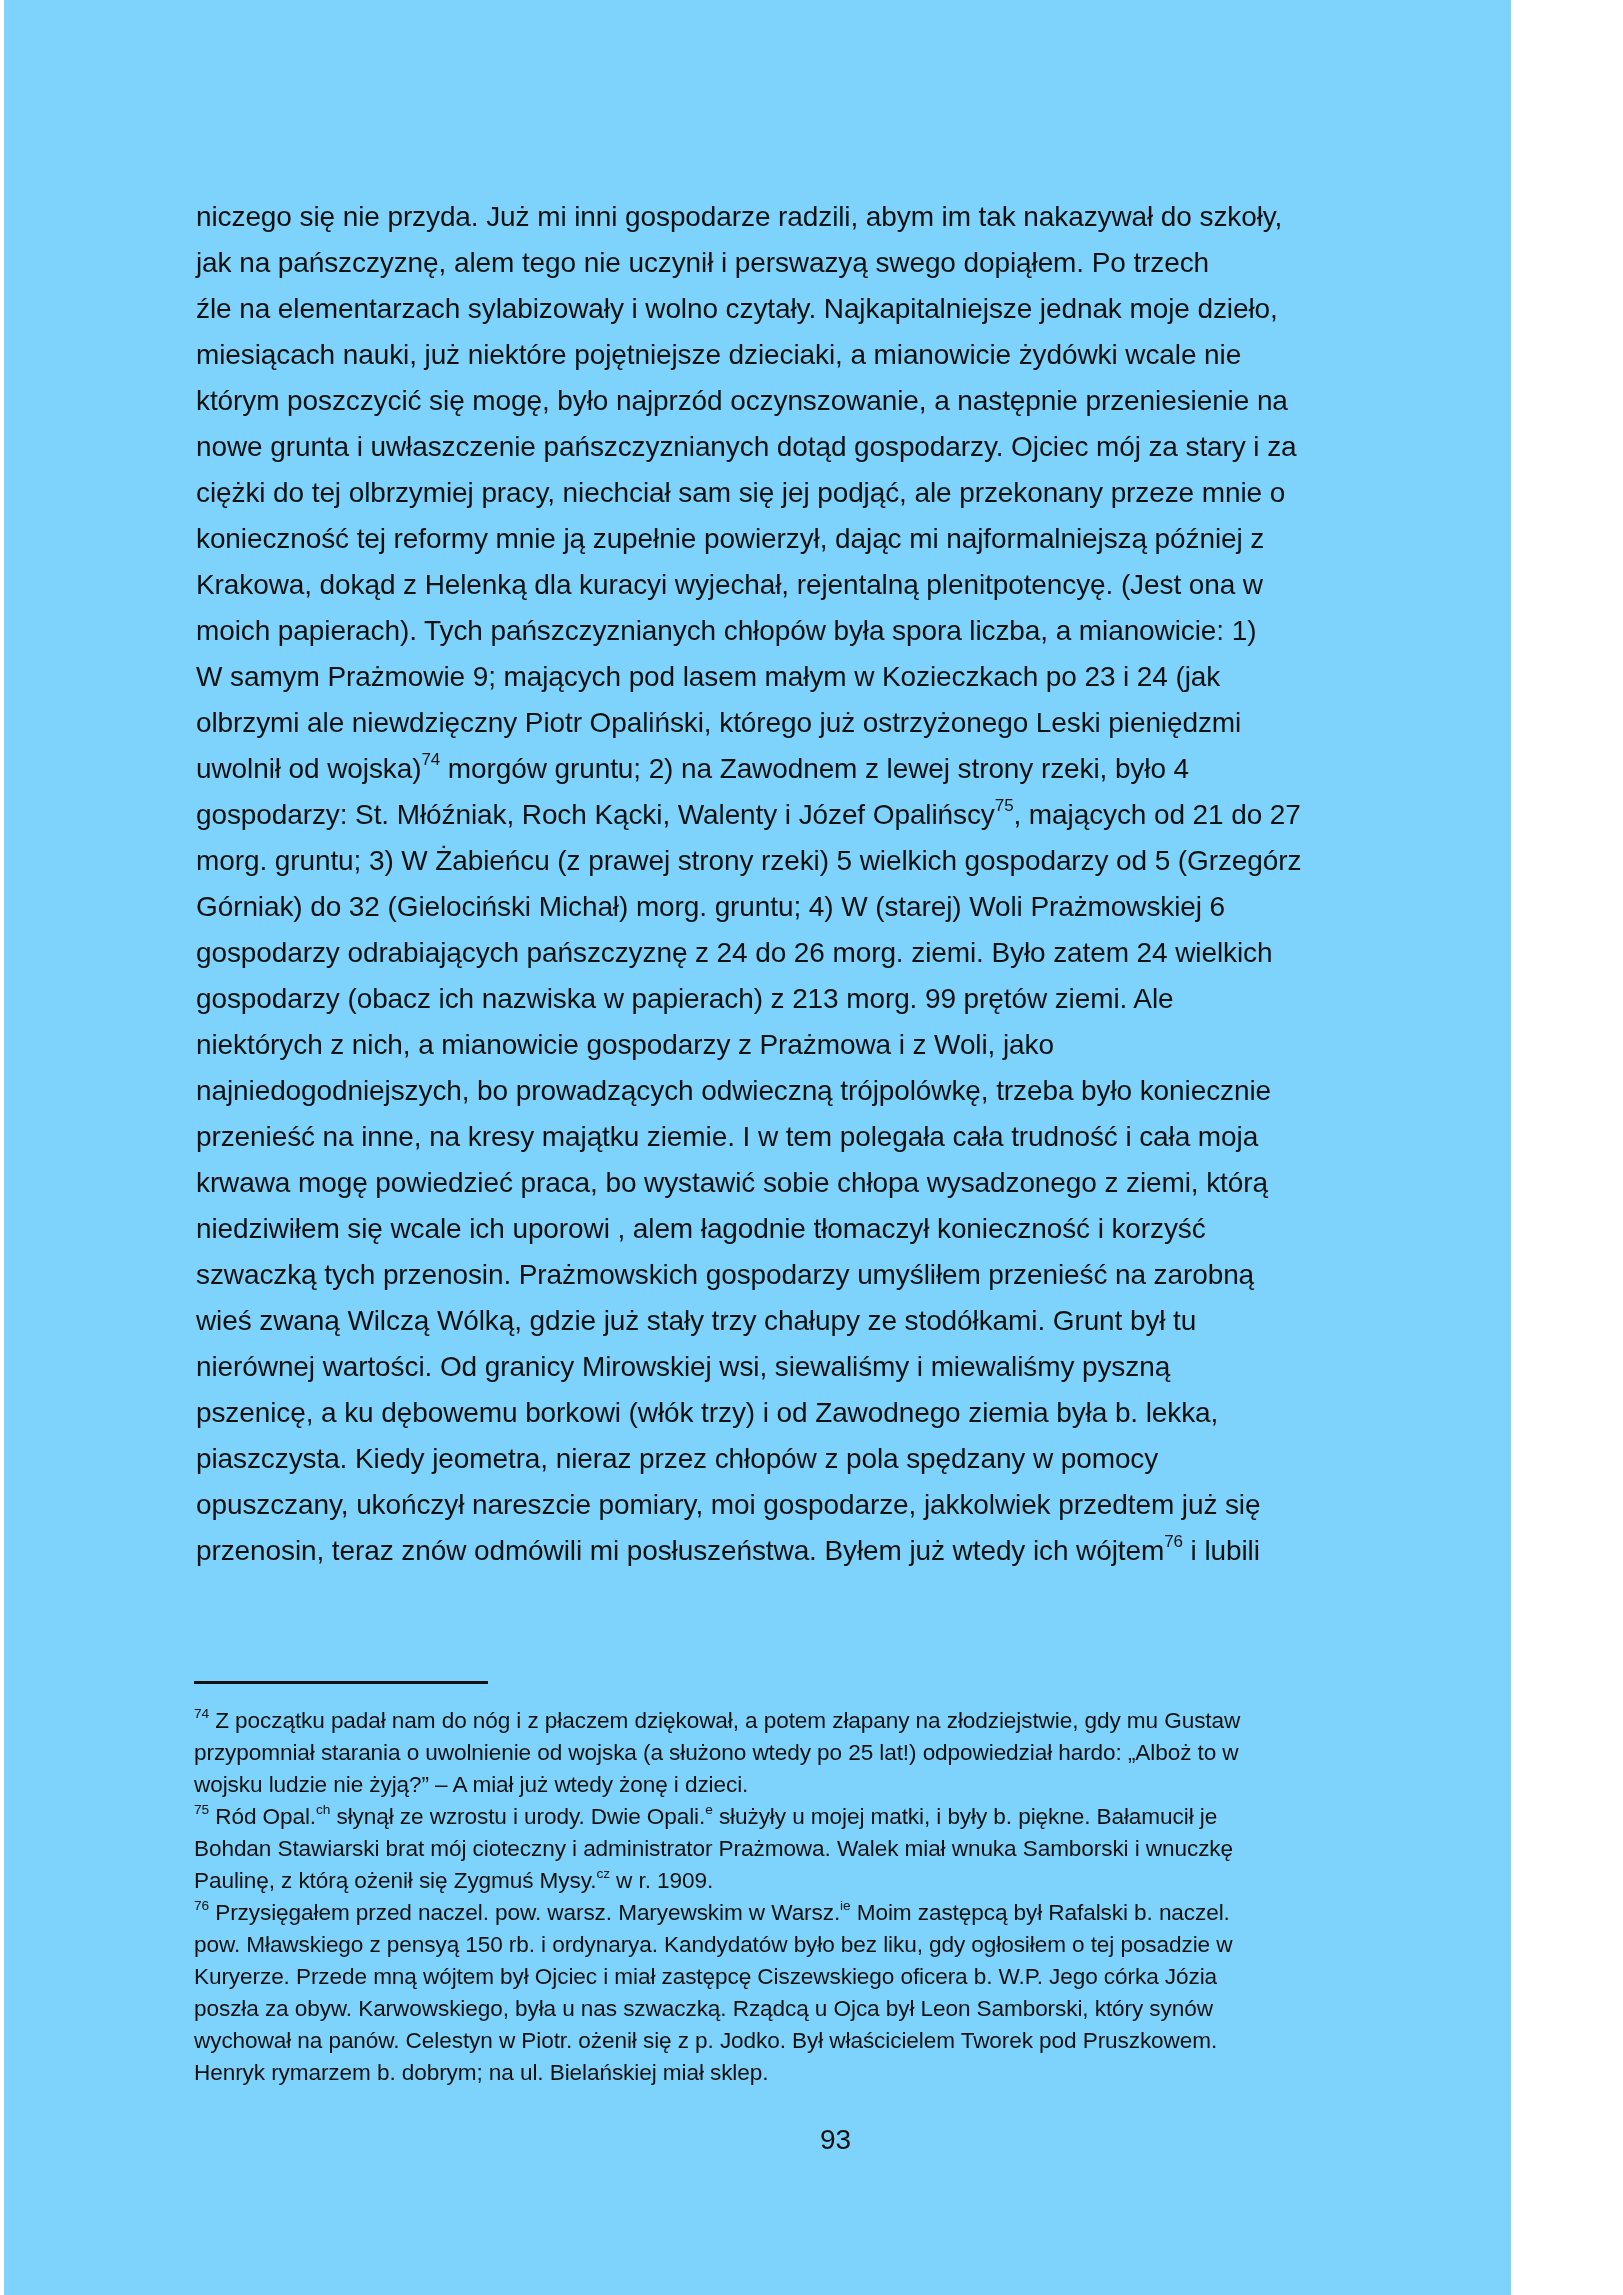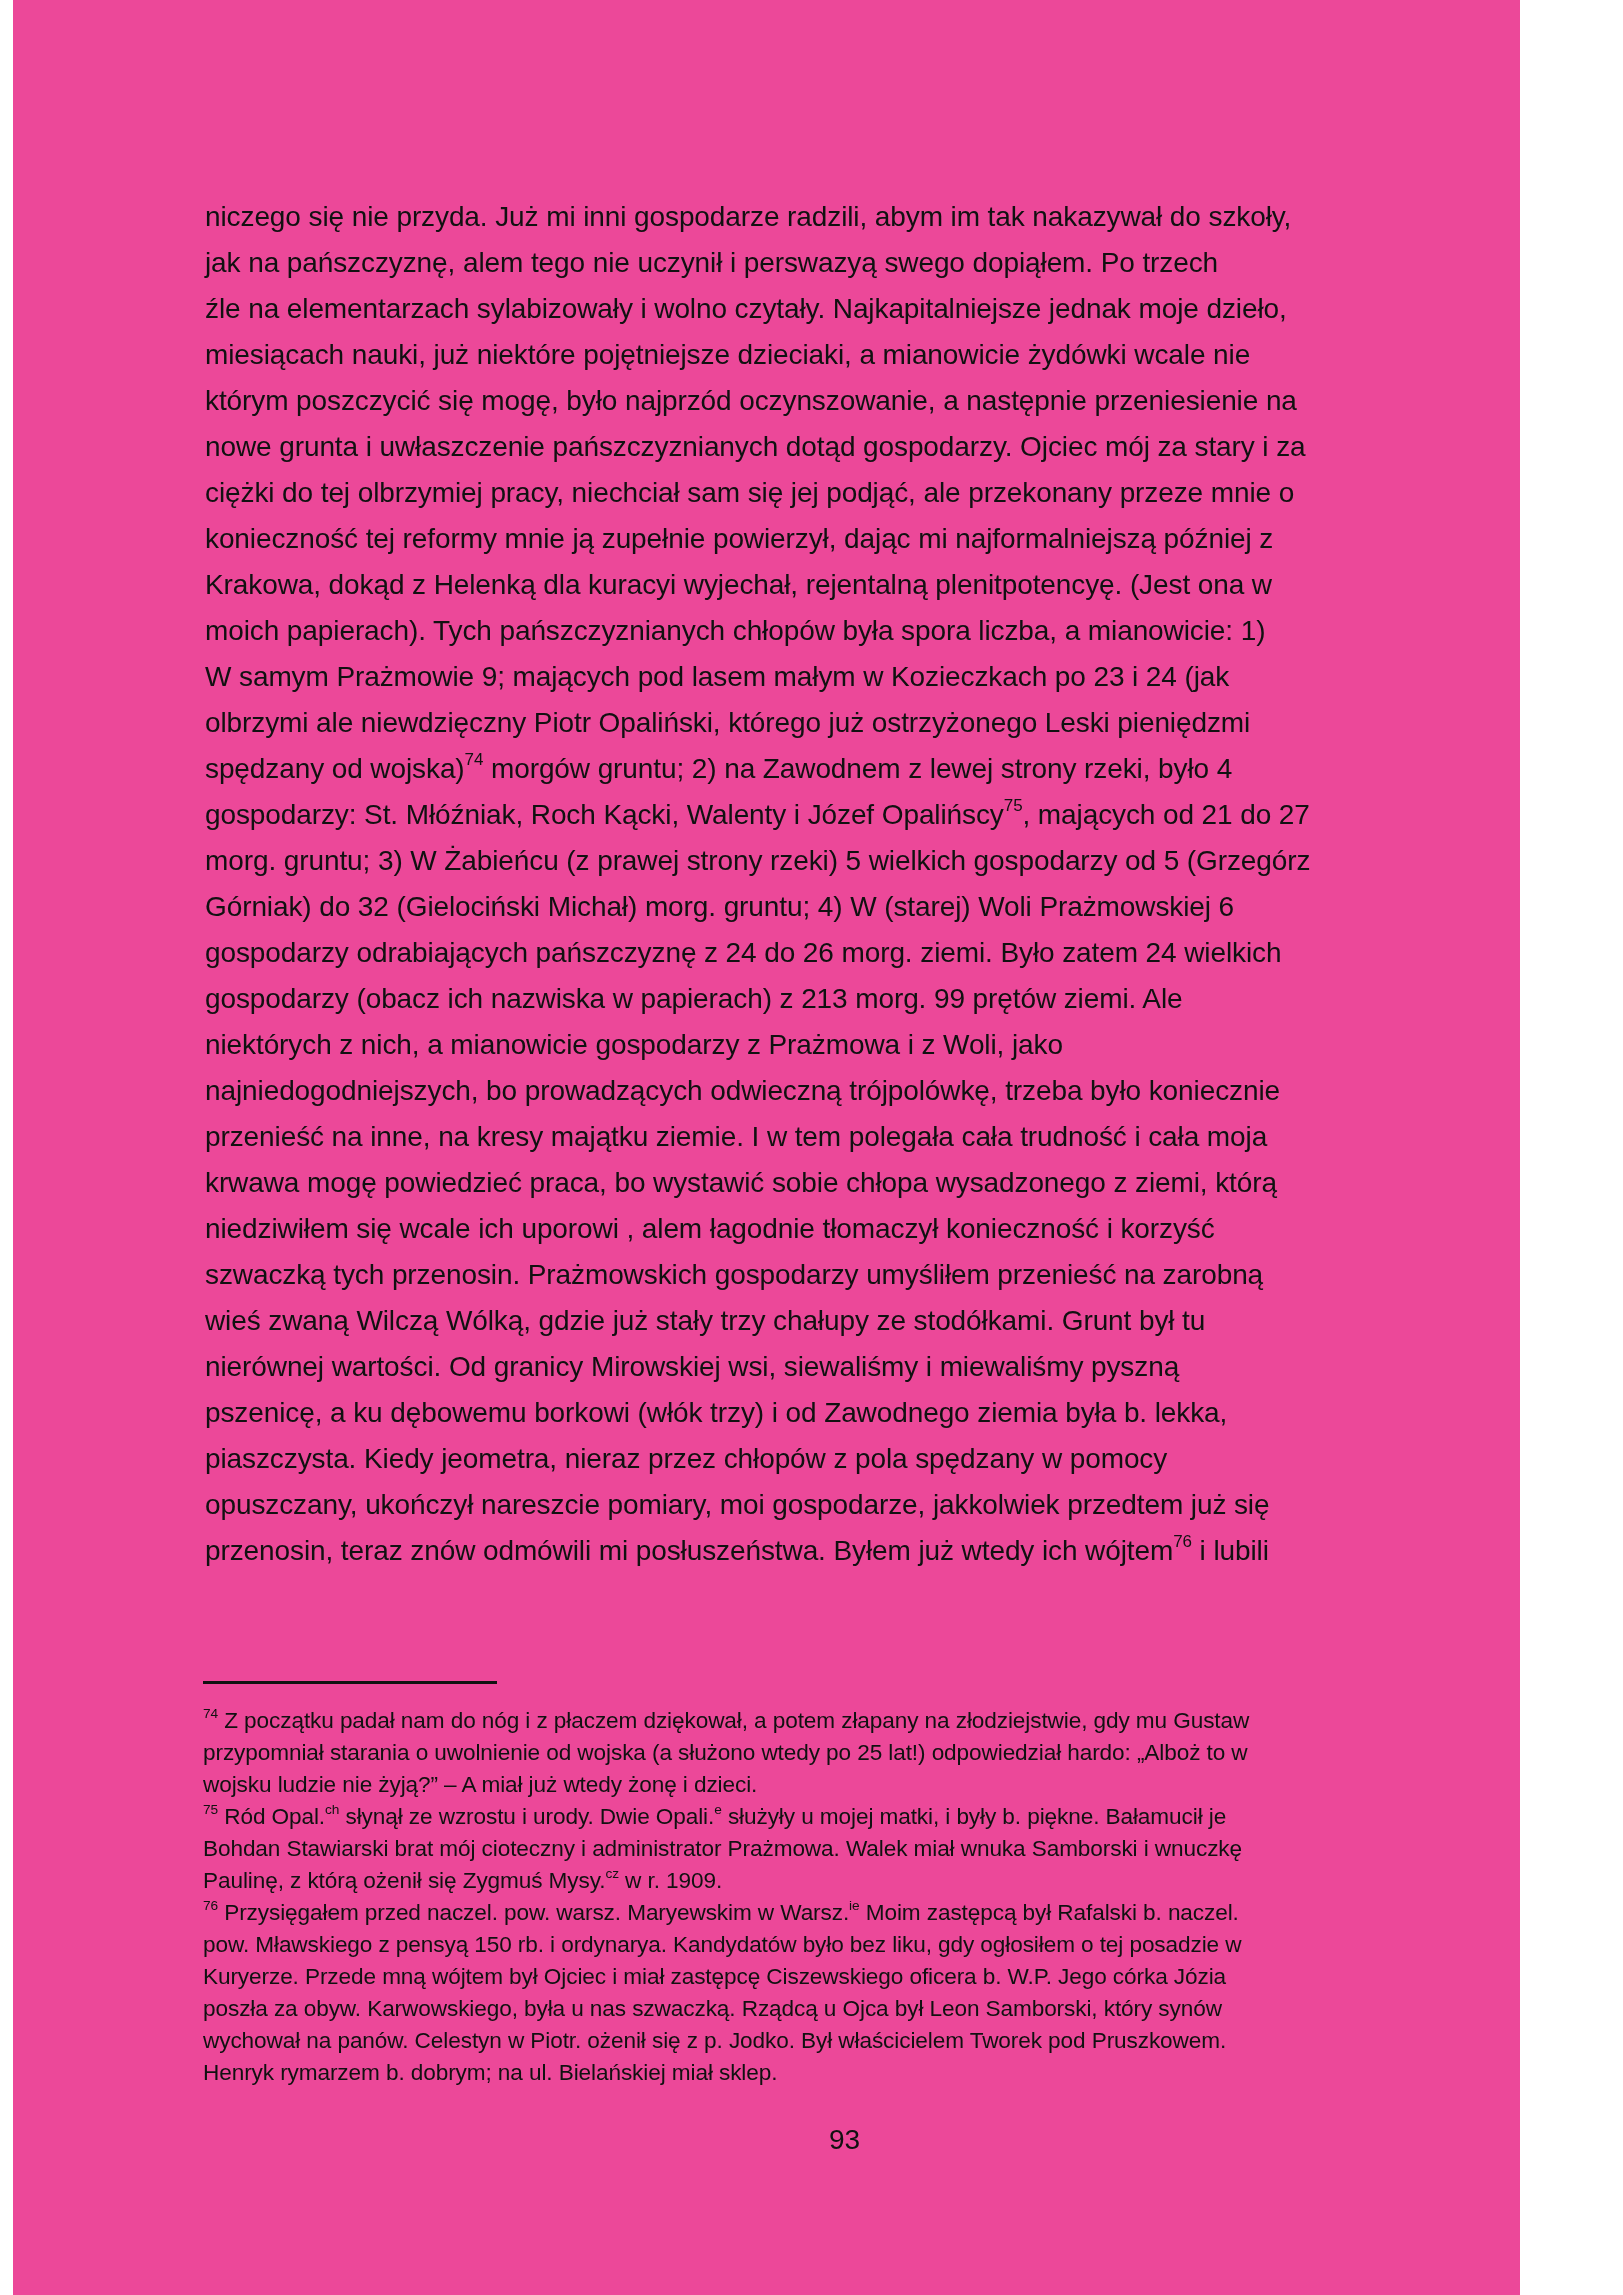--- a/index.html
+++ b/index.html
@@ -10,24 +10,24 @@
     body {
       width: 1623px;
       height: 2295px;
       position: relative;
       overflow: hidden;
       color: #111111;
       font-family: "Liberation Sans", "DejaVu Sans", sans-serif;
     }
     .page {
       position: absolute;
-      left: 13px; top: 0;
+      left: 4px; top: 0;
       width: 1507px;
       height: 2295px;
-      background: #ec4899;
+      background: #7dd3fc;
     }
     .body-text {
       position: absolute;
       left: 192px;
       top: 194px;
       width: 1243px;
     }
     .body-line {
       display: block;
       height: 46px;
@@ -94,21 +94,21 @@
     <span class="body-line">źle na elementarzach sylabizowały i wolno czytały. Najkapitalniejsze jednak moje dzieło,</span>
     <span class="body-line">miesiącach nauki, już niektóre pojętniejsze dzieciaki, a mianowicie żydówki wcale nie</span>
     <span class="body-line">którym poszczycić się mogę, było najprzód oczynszowanie, a następnie przeniesienie na</span>
     <span class="body-line">nowe grunta i uwłaszczenie pańszczyznianych dotąd gospodarzy. Ojciec mój za stary i za</span>
     <span class="body-line">ciężki do tej olbrzymiej pracy, niechciał sam się jej podjąć, ale przekonany przeze mnie o</span>
     <span class="body-line">konieczność tej reformy mnie ją zupełnie powierzył, dając mi najformalniejszą później z</span>
     <span class="body-line">Krakowa, dokąd z Helenką dla kuracyi wyjechał, rejentalną plenitpotencyę. (Jest ona w</span>
     <span class="body-line">moich papierach). Tych pańszczyznianych chłopów była spora liczba, a mianowicie: 1)</span>
     <span class="body-line">W samym Prażmowie 9; mających pod lasem małym w Kozieczkach po 23 i 24 (jak</span>
     <span class="body-line">olbrzymi ale niewdzięczny Piotr Opaliński, którego już ostrzyżonego Leski pieniędzmi</span>
-    <span class="body-line"><span>spędzany od wojska)</span><sup class="fn-ref">74</sup><span> morgów gruntu; 2) na Zawodnem z lewej strony rzeki, było 4</span></span>
+    <span class="body-line"><span>uwolnił od wojska)</span><sup class="fn-ref">74</sup><span> morgów gruntu; 2) na Zawodnem z lewej strony rzeki, było 4</span></span>
     <span class="body-line"><span>gospodarzy: St. Młóźniak, Roch Kącki, Walenty i Józef Opalińscy</span><sup class="fn-ref">75</sup><span>, mających od 21 do 27</span></span>
     <span class="body-line">morg. gruntu; 3) W Żabieńcu (z prawej strony rzeki) 5 wielkich gospodarzy od 5 (Grzegórz</span>
     <span class="body-line">Górniak) do 32 (Gielociński Michał) morg. gruntu; 4) W (starej) Woli Prażmowskiej 6</span>
     <span class="body-line">gospodarzy odrabiających pańszczyznę z 24 do 26 morg. ziemi. Było zatem 24 wielkich</span>
     <span class="body-line">gospodarzy (obacz ich nazwiska w papierach) z 213 morg. 99 prętów ziemi. Ale</span>
     <span class="body-line">niektórych z nich, a mianowicie gospodarzy z Prażmowa i z Woli, jako</span>
     <span class="body-line">najniedogodniejszych, bo prowadzących odwieczną trójpolówkę, trzeba było koniecznie</span>
     <span class="body-line">przenieść na inne, na kresy majątku ziemie. I w tem polegała cała trudność i cała moja</span>
     <span class="body-line">krwawa mogę powiedzieć praca, bo wystawić sobie chłopa wysadzonego z ziemi, którą</span>
     <span class="body-line">niedziwiłem się wcale ich uporowi , alem łagodnie tłomaczył konieczność i korzyść</span>

